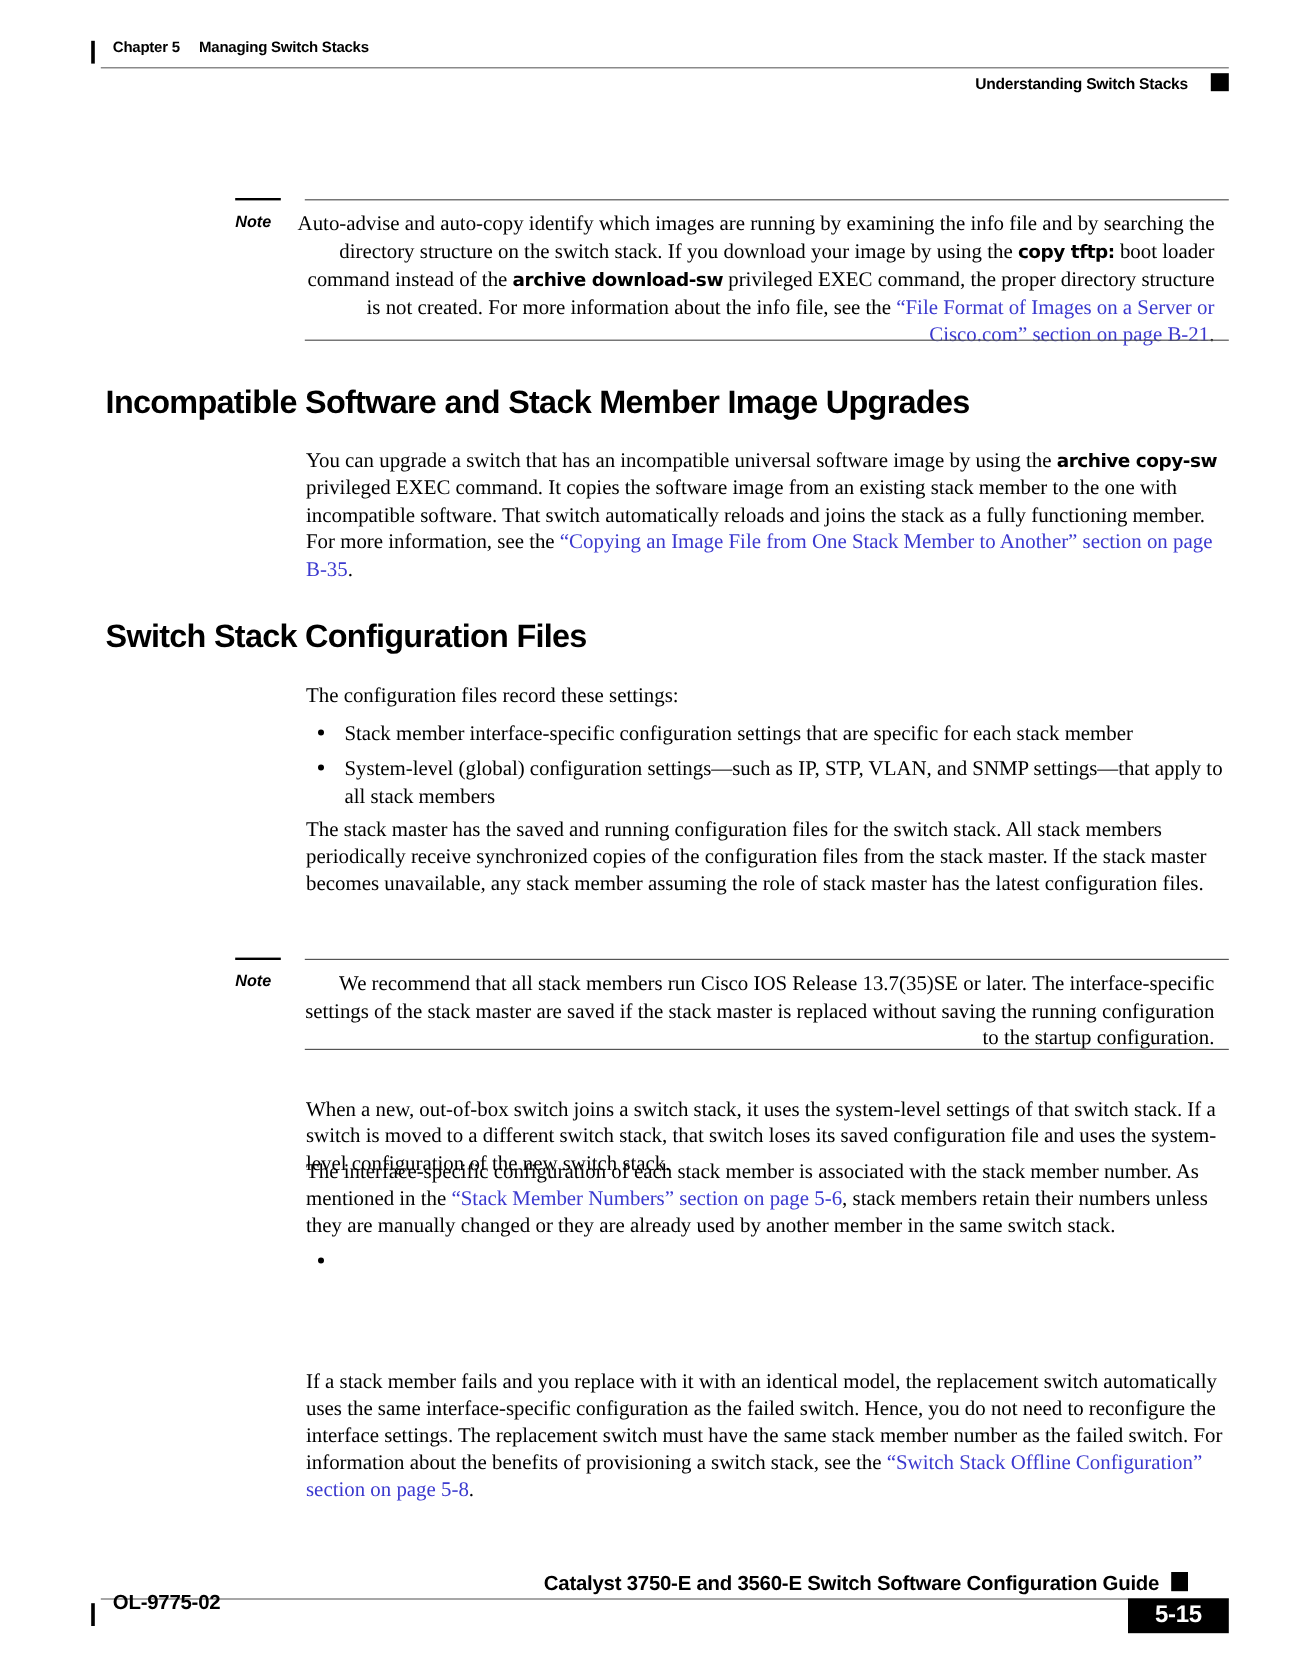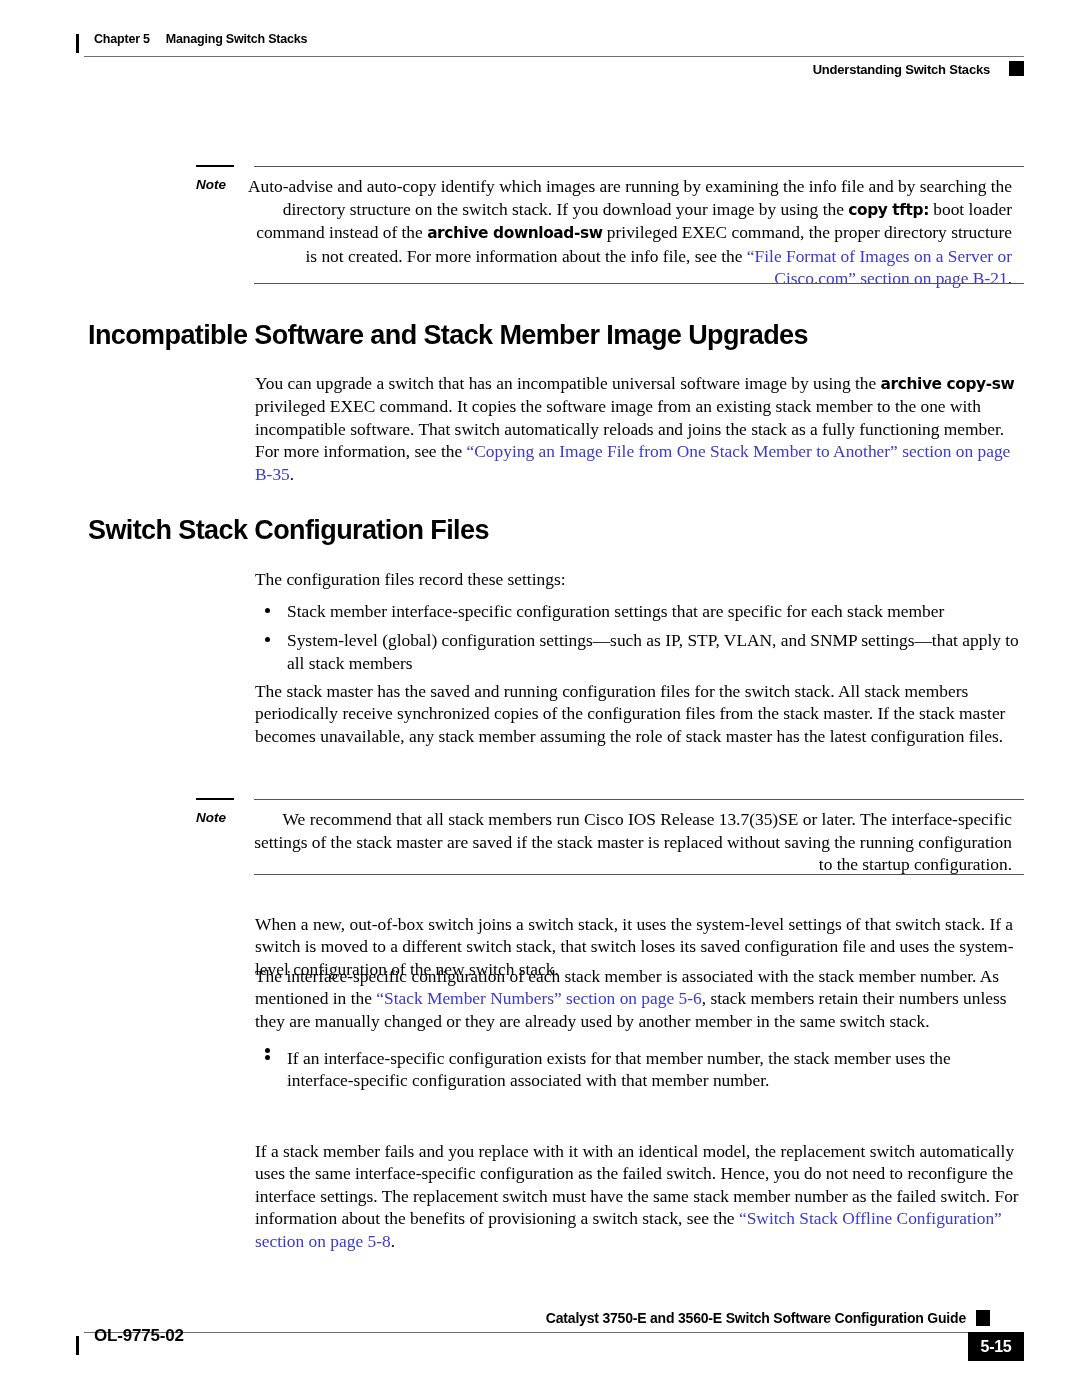--- a/index.html
+++ b/index.html
@@ -194,21 +194,21 @@
     left: 76px;
     top: 1310px;
     width: 948px;
   }
   .ftr-right {
     position: absolute;
     right: 58px;
     top: 0px;
     font-family: "Liberation Sans", "DejaVu Sans", sans-serif;
     font-weight: bold;
-    font-size: 14px;
+    font-size: 17px;
     letter-spacing: -0.2px;
     white-space: nowrap;
   }
   .ftr-square {
     position: absolute;
     right: 34px;
     top: 0px;
     width: 14px;
     height: 16px;
     background: #000;
@@ -236,27 +236,27 @@
     font-family: "Liberation Sans", "DejaVu Sans", sans-serif;
     font-weight: bold;
     font-size: 17px;
     letter-spacing: -0.2px;
     white-space: nowrap;
   }
   .ftr-pagebadge {
     position: absolute;
     right: 0px;
     top: 22px;
-    width: 56px;
+    width: 84px;
     height: 29px;
     background: #000;
     color: #fff;
     font-family: "Liberation Sans", "DejaVu Sans", sans-serif;
     font-weight: bold;
-    font-size: 16px;
+    font-size: 20px;
     display: flex;
     align-items: center;
     justify-content: center;
     letter-spacing: -0.3px;
   }
 </style>
 </head>
 <body>
 
 <div class="page">
@@ -305,21 +305,20 @@
       <div class="note-body">We recommend that all stack members run Cisco IOS Release 13.7(35)SE or later. The interface-specific settings of the stack master are saved if the stack master is replaced without saving the running configuration to the startup configuration.</div>
       <div class="note-rule-bottom" style="top:76px;"></div>
     </div>
 
     <p class="body-para" style="top:893px;margin-top:20px;">When a new, out-of-box switch joins a switch stack, it uses the system-level settings of that switch stack. If a switch is moved to a different switch stack, that switch loses its saved configuration file and uses the system-level configuration of the new switch stack.</p>
 
     <p class="body-para" style="top:965px;"><span>The interface-specific configuration of each stack member is associated with the stack member number. As mentioned in the </span><a class="lnk" href="#" style="text-decoration:none;">“Stack Member Numbers” section on page 5-6</a><span>, stack members retain their numbers unless they are manually changed or they are already used by another member in the same switch stack.</span></p>
 
     <ul class="bullets" style="top:1040px;">
       <li><span class="dot"></span></li>
-      <li><span class="dot"></span><span>If an interface-specific configuration exists for that member number, the stack member uses the interface-specific configuration associated with that member number.</span></li>
     </ul>
 
     <p class="body-para" style="top:1140px;"><span>If a stack member fails and you replace with it with an identical model, the replacement switch automatically uses the same interface-specific configuration as the failed switch. Hence, you do not need to reconfigure the interface settings. The replacement switch must have the same stack member number as the failed switch. For information about the benefits of provisioning a switch stack, see the </span><a class="lnk" href="#" style="text-decoration:none;">“Switch Stack Offline Configuration” section on page 5-8</a><span>.</span></p>
 
   </div>
 
   <div class="page-footer">
     <div class="ftr-right">Catalyst 3750-E and 3560-E Switch Software Configuration Guide</div>
     <div class="ftr-square"></div>
     <div class="ftr-rule"></div>

